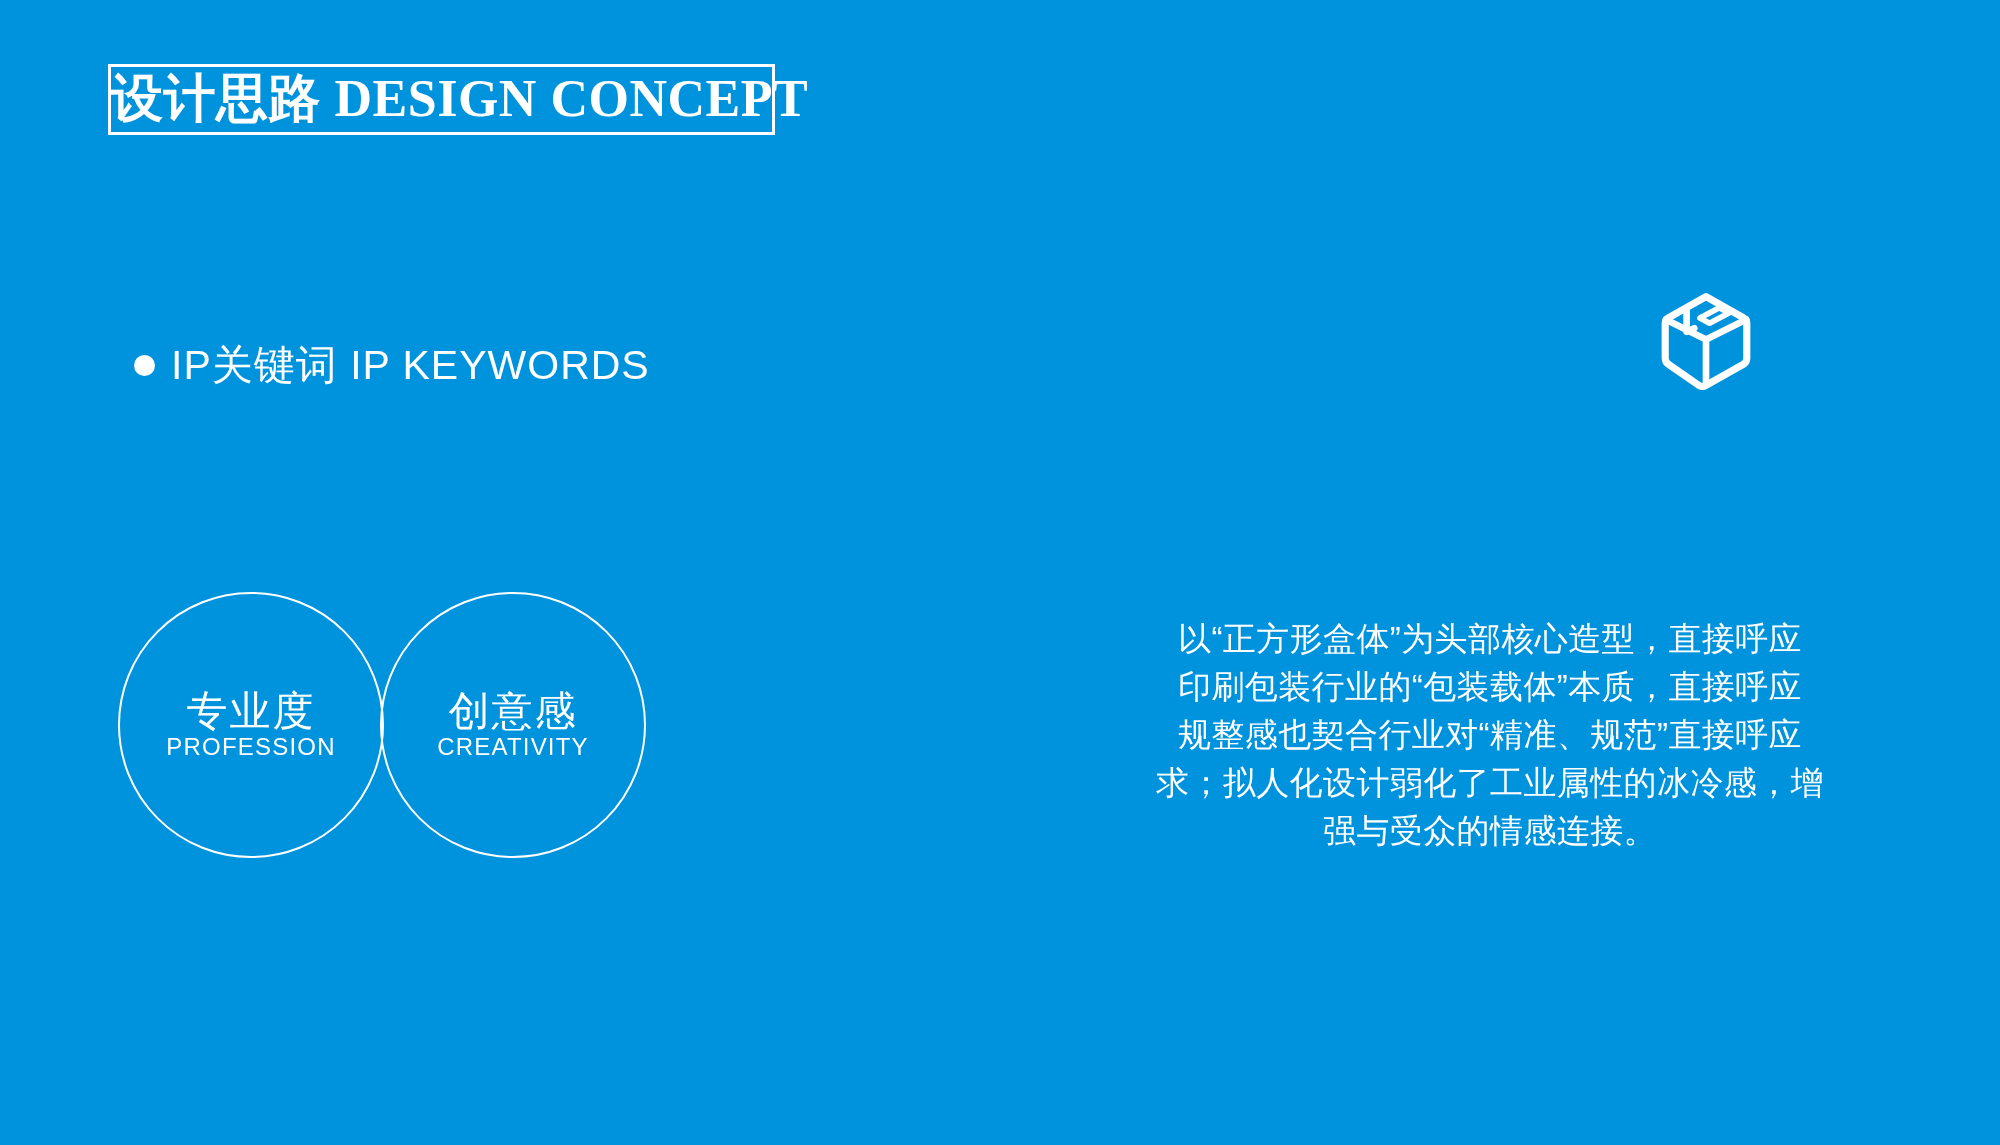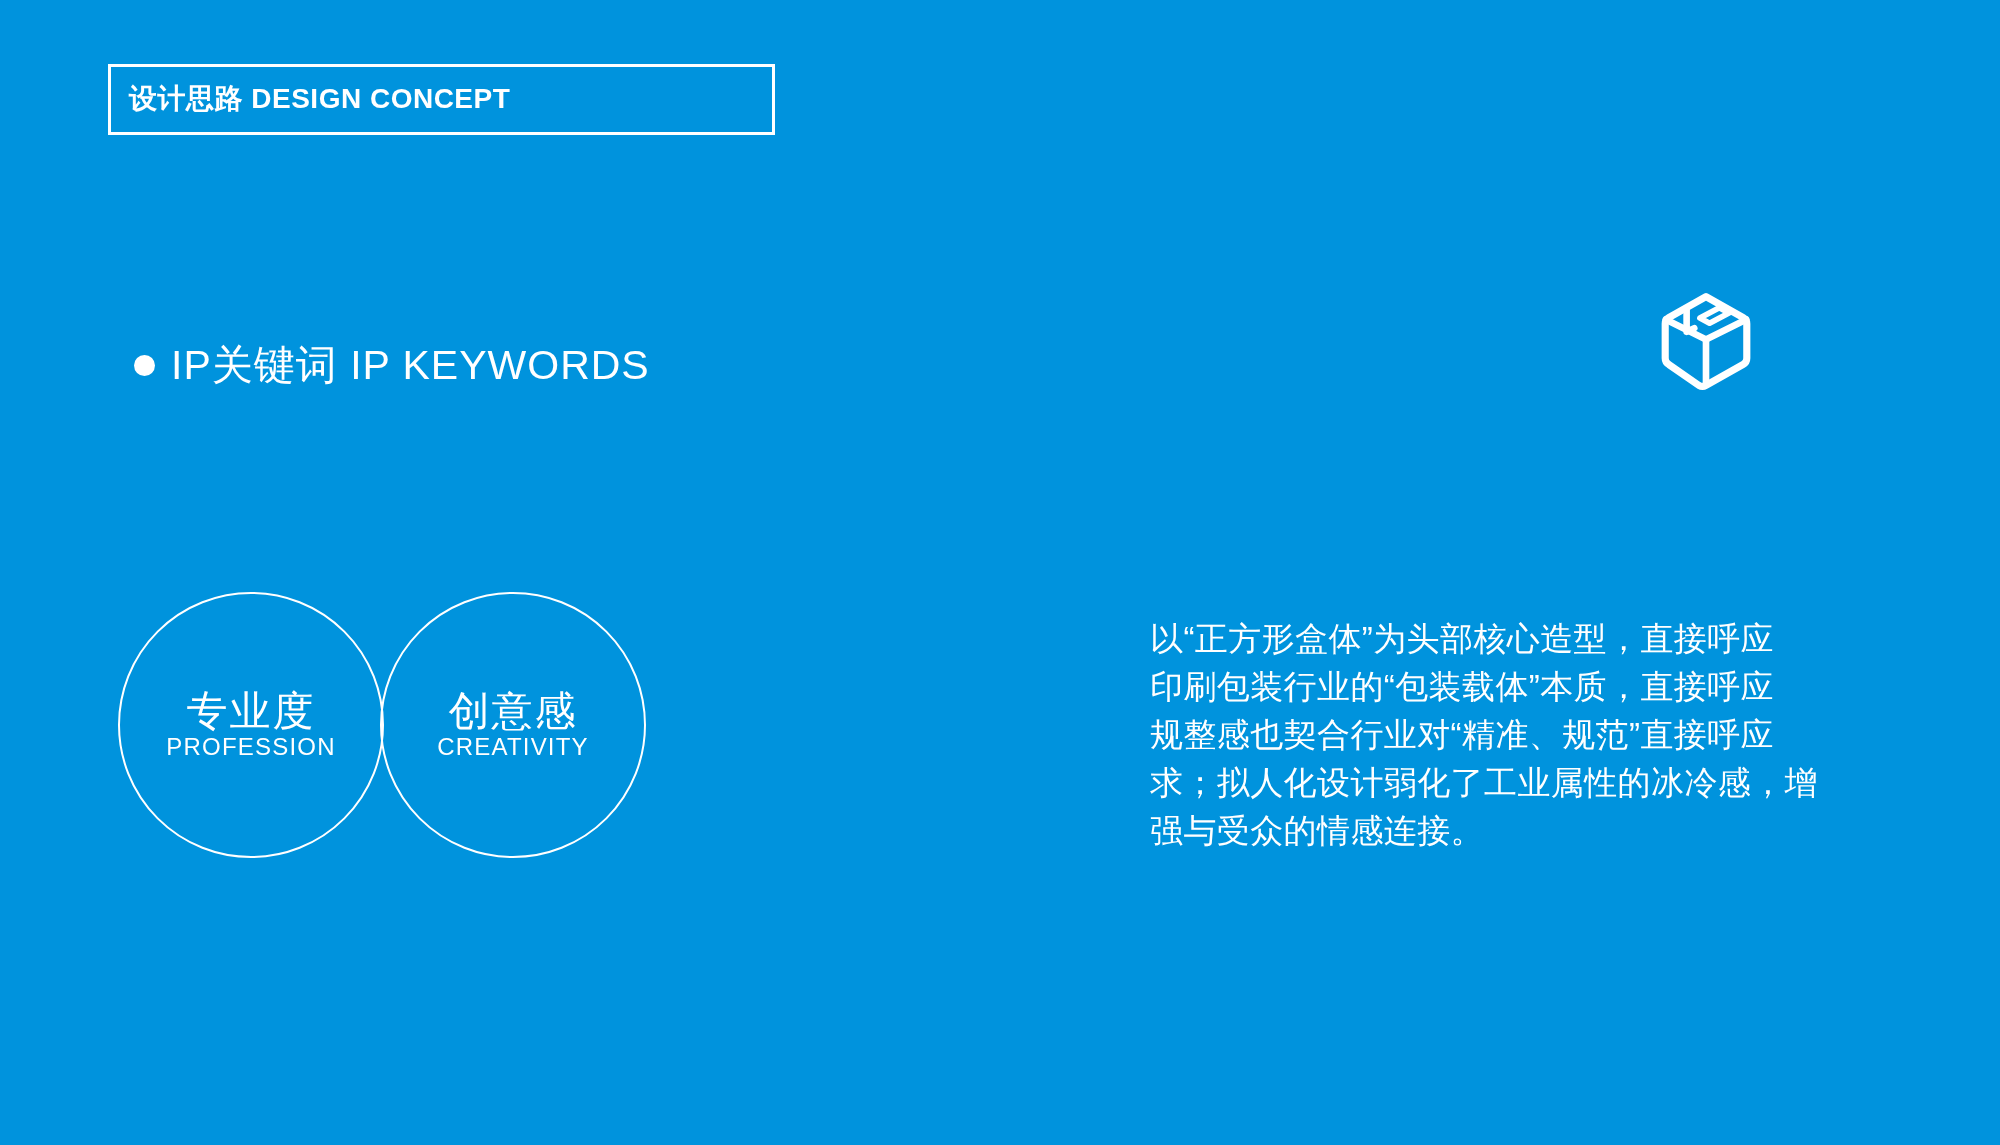--- a/index.html
+++ b/index.html
@@ -29,27 +29,27 @@
     top: 64px;
     width: 667px;
     height: 71px;
     box-sizing: border-box;
     border: 3px solid #ffffff;
     display: flex;
     align-items: center;
   }
   #title-text {
     color: #ffffff;
-    font-size: 28px;
+    font-size: 52px;
     font-weight: 700;
     letter-spacing: 0.5px;
     line-height: 1;
     white-space: nowrap;
-    padding-left: 18px;
     margin-top: -2px;
+    font-family: Liberation Serif, serif;
   }
 
   
   #keywords-heading {
     position: absolute;
     left: 134px;
     top: 340px;
     display: flex;
     align-items: center;
     height: 50px;
@@ -127,20 +127,21 @@
     white-space: nowrap;
     margin-top: 3px;
   }
 
   
   #description {
     position: absolute;
     left: 1150px;
     top: 615px;
     width: 680px;
+    text-align: center;
   }
   .desc-line {
     color: #ffffff;
     font-size: 33px;
     font-weight: 400;
     line-height: 48px;
     letter-spacing: 0.4px;
     white-space: nowrap;
   }
 </style>

